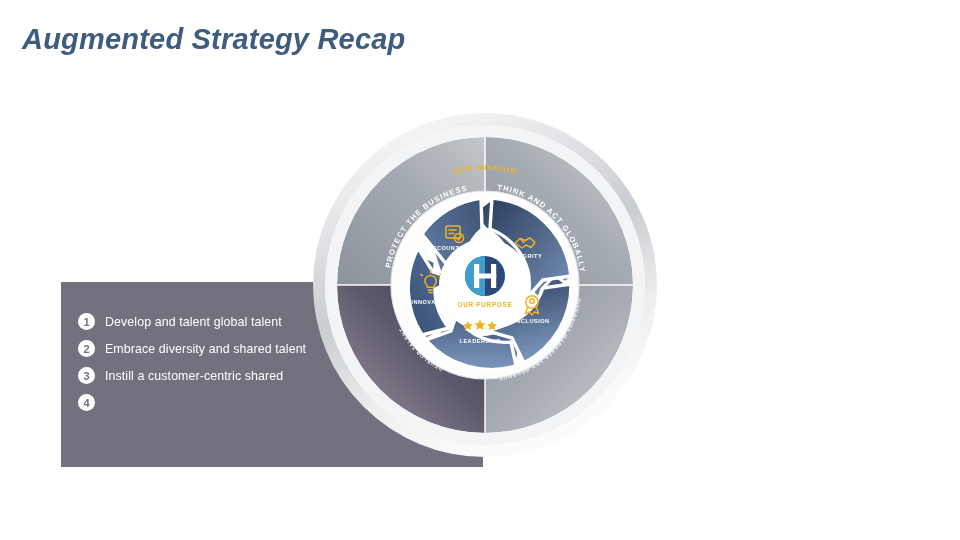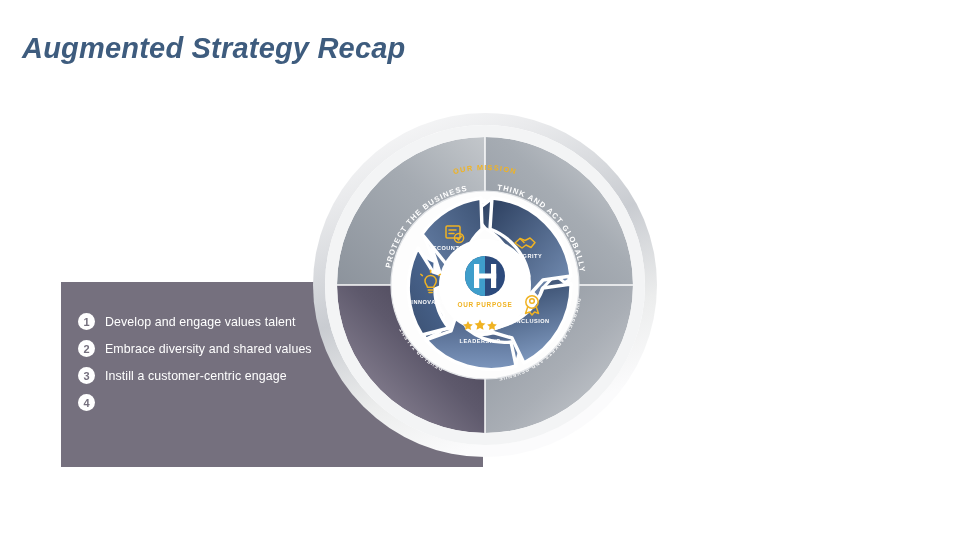--- a/index.html
+++ b/index.html
@@ -4,21 +4,21 @@
 <style>
   html,body{margin:0;padding:0;}
   body{
     width:960px;height:540px;background:#ffffff;overflow:hidden;
     font-family:"Liberation Sans", sans-serif;position:relative;
   }
   #slide{position:absolute;inset:0;width:960px;height:540px;}
 
   
   .slide-title{
-    position:absolute;left:22px;top:32px;
+    position:absolute;left:22px;top:23px;
     font-size:29px;font-weight:bold;font-style:italic;
     color:#3e5c7e;letter-spacing:.2px;white-space:nowrap;
   }
 
   
   .panel{
     position:absolute;left:61px;top:282px;width:422px;height:185px;
     background:#75707e;
   }
   .bullets{position:absolute;left:78px;top:308px;width:330px;}
@@ -68,29 +68,29 @@
 
 <div id="slide">
 
   <div class="slide-title">Augmented Strategy Recap</div>
 
   <div class="panel"></div>
 
   <div class="bullets">
     <div class="bullet">
       <div class="bnum">1</div>
-      <div class="btext">Develop and engage values talent</div>
+      <div class="btext">Develop and talent global talent</div>
     </div>
     <div class="bullet">
       <div class="bnum">2</div>
-      <div class="btext">Embrace diversity and shared values</div>
+      <div class="btext">Embrace diversity and shared talent</div>
     </div>
     <div class="bullet">
       <div class="bnum">3</div>
-      <div class="btext">Instill a customer-centric engage</div>
+      <div class="btext">Instill a customer-centric shared</div>
     </div>
     <div class="bullet">
       <div class="bnum">4</div>
     </div>
   </div>
 
   <div class="wheel-wrap">
     <svg class="wheel-svg" viewBox="0 0 350 350">
       <defs>
 

